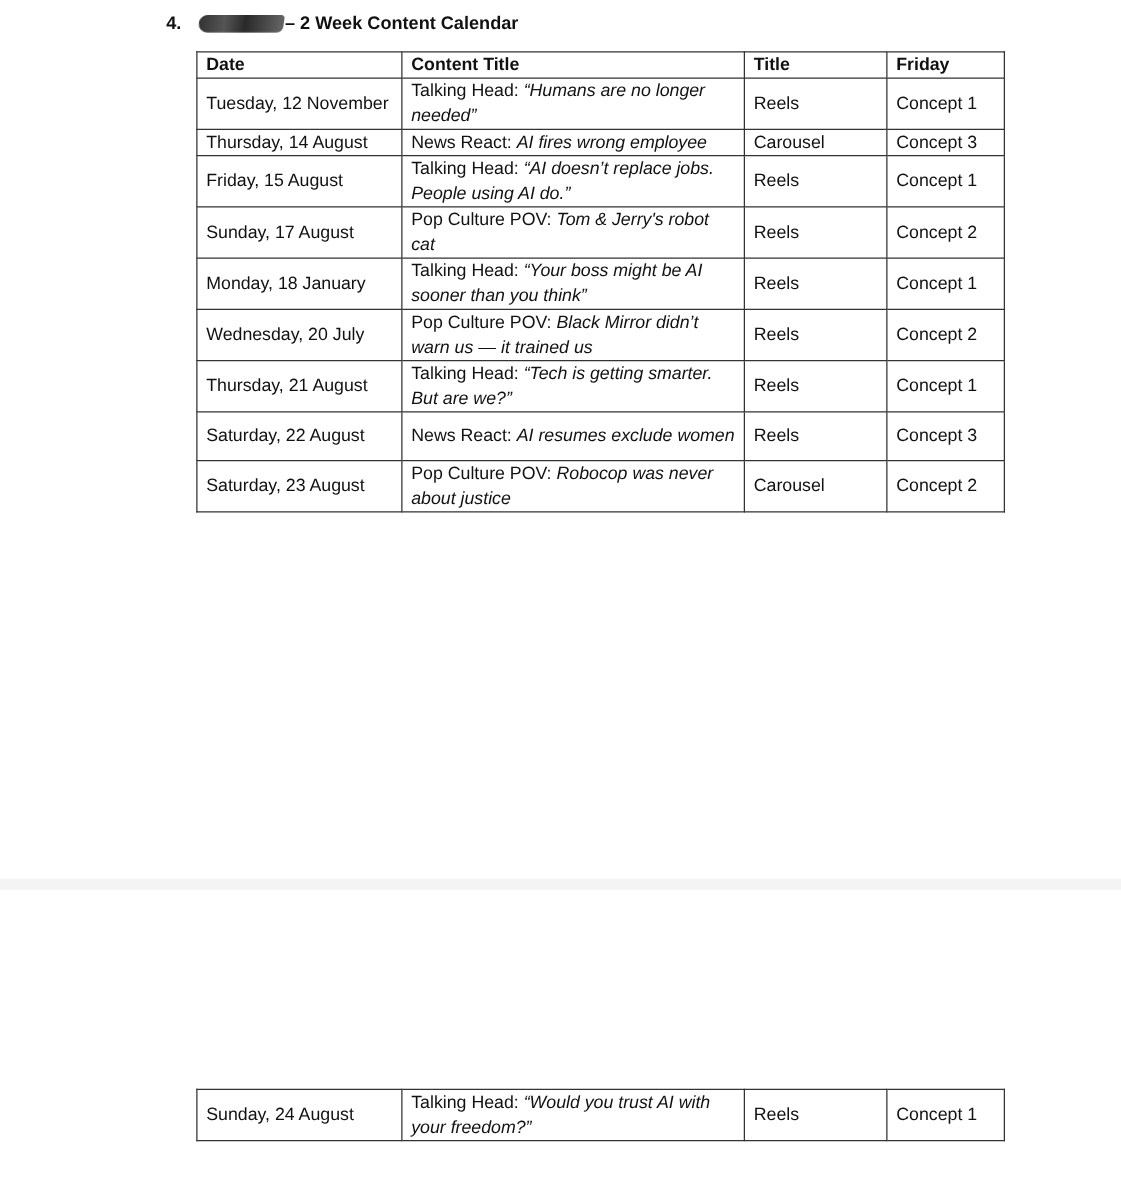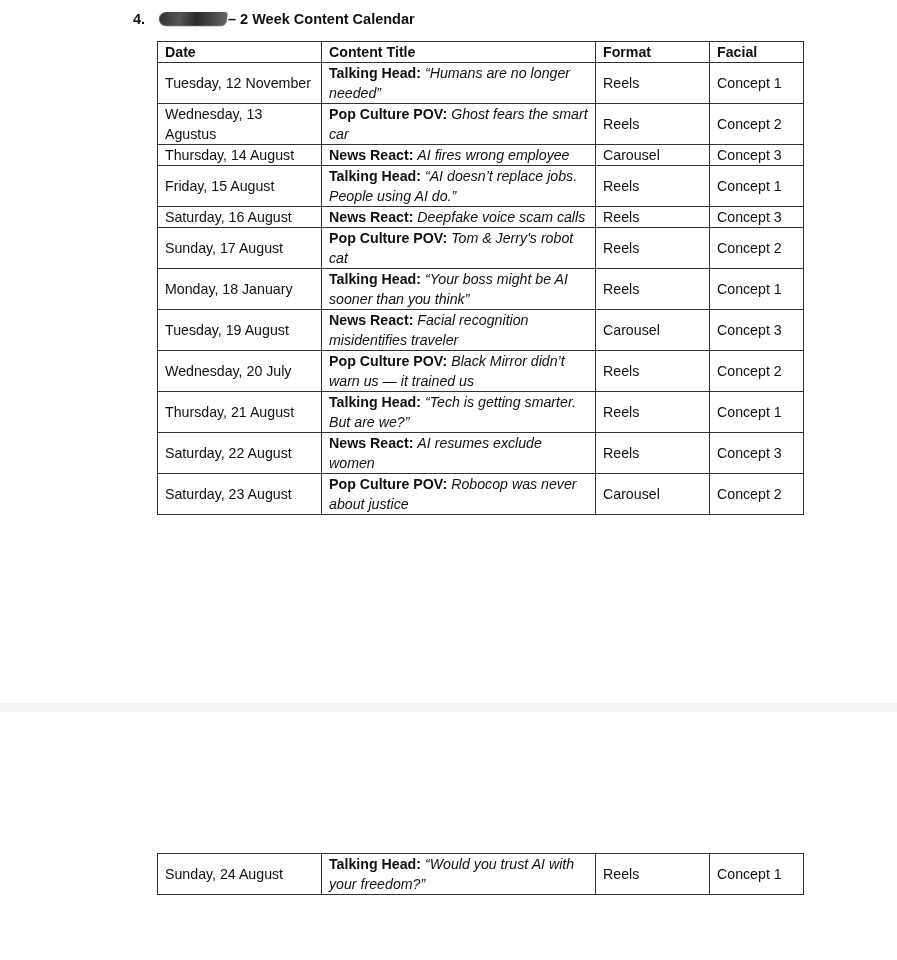--- a/index.html
+++ b/index.html
@@ -26,28 +26,28 @@
 
   table.cal {
     position: absolute; border-collapse: collapse; table-layout: fixed;
     font-size: 14.2px; line-height: 20px;
   }
   table.cal td, table.cal th {
     border: 1px solid #333; padding: 0 7px; vertical-align: middle; text-align: left;
   }
   table.cal th { font-weight: bold; height: 20px; }
   .t1 { left: 157px; top: 41px; width: 646px; }
-  .t2 { left: 157px; top: 141px; width: 646px; }
+  .t2 { left: 157px; top: 159px; width: 646px; }
   col.c-date { width: 164px; }
   col.c-title { width: 274px; }
   col.c-format { width: 114px; }
   col.c-concept { width: 94px; }
   tr.tall td { height: 38px; }
   tr.short td { height: 19px; }
-  .title-prefix { font-style: normal; font-weight: bold; }
+  .title-prefix { font-style: normal; }
   .title-italic { font-style: italic; }
 </style>
 </head>
 <body>
 
 <div class="page page1">
   <div class="heading">
     <span class="num">4.</span>
     <span class="redact"></span>
     <span>– 2 Week Content Calendar</span>
@@ -57,72 +57,54 @@
     <colgroup>
       <col class="c-date">
         <col class="c-title">
         <col class="c-format">
         <col class="c-concept">
     </colgroup>
     <thead>
       <tr>
         <th>Date</th>
         <th>Content Title</th>
-        <th>Format</th>
-        <th>Facial</th>
+        <th>Title</th>
+        <th>Friday</th>
       </tr>
     </thead>
     <tbody id="tbody-p1">
         <tr class="tall">
           <td>Tuesday, 12 November</td>
           <td><span class="title-prefix">Talking Head: </span><span class="title-italic">“Humans are no longer needed”</span></td>
           <td>Reels</td>
           <td>Concept 1</td>
-        </tr>
-        <tr class="tall">
-          <td>Wednesday, 13 Agustus</td>
-          <td><span class="title-prefix">Pop Culture POV: </span><span class="title-italic">Ghost fears the smart car</span></td>
-          <td>Reels</td>
-          <td>Concept 2</td>
         </tr>
         <tr class="short">
           <td>Thursday, 14 August</td>
           <td><span class="title-prefix">News React: </span><span class="title-italic">AI fires wrong employee</span></td>
           <td>Carousel</td>
           <td>Concept 3</td>
         </tr>
         <tr class="tall">
           <td>Friday, 15 August</td>
           <td><span class="title-prefix">Talking Head: </span><span class="title-italic">“AI doesn’t replace jobs. People using AI do.”</span></td>
           <td>Reels</td>
           <td>Concept 1</td>
         </tr>
-        <tr class="short">
-          <td>Saturday, 16 August</td>
-          <td><span class="title-prefix">News React: </span><span class="title-italic">Deepfake voice scam calls</span></td>
-          <td>Reels</td>
-          <td>Concept 3</td>
-        </tr>
         <tr class="tall">
           <td>Sunday, 17 August</td>
           <td><span class="title-prefix">Pop Culture POV: </span><span class="title-italic">Tom &amp; Jerry's robot cat</span></td>
           <td>Reels</td>
           <td>Concept 2</td>
         </tr>
         <tr class="tall">
           <td>Monday, 18 January</td>
           <td><span class="title-prefix">Talking Head: </span><span class="title-italic">“Your boss might be AI sooner than you think”</span></td>
           <td>Reels</td>
           <td>Concept 1</td>
-        </tr>
-        <tr class="tall">
-          <td>Tuesday, 19 August</td>
-          <td><span class="title-prefix">News React: </span><span class="title-italic">Facial recognition misidentifies traveler</span></td>
-          <td>Carousel</td>
-          <td>Concept 3</td>
         </tr>
         <tr class="tall">
           <td>Wednesday, 20 July</td>
           <td><span class="title-prefix">Pop Culture POV: </span><span class="title-italic">Black Mirror didn’t warn us — it trained us</span></td>
           <td>Reels</td>
           <td>Concept 2</td>
         </tr>
         <tr class="tall">
           <td>Thursday, 21 August</td>
           <td><span class="title-prefix">Talking Head: </span><span class="title-italic">“Tech is getting smarter. But are we?”</span></td>

